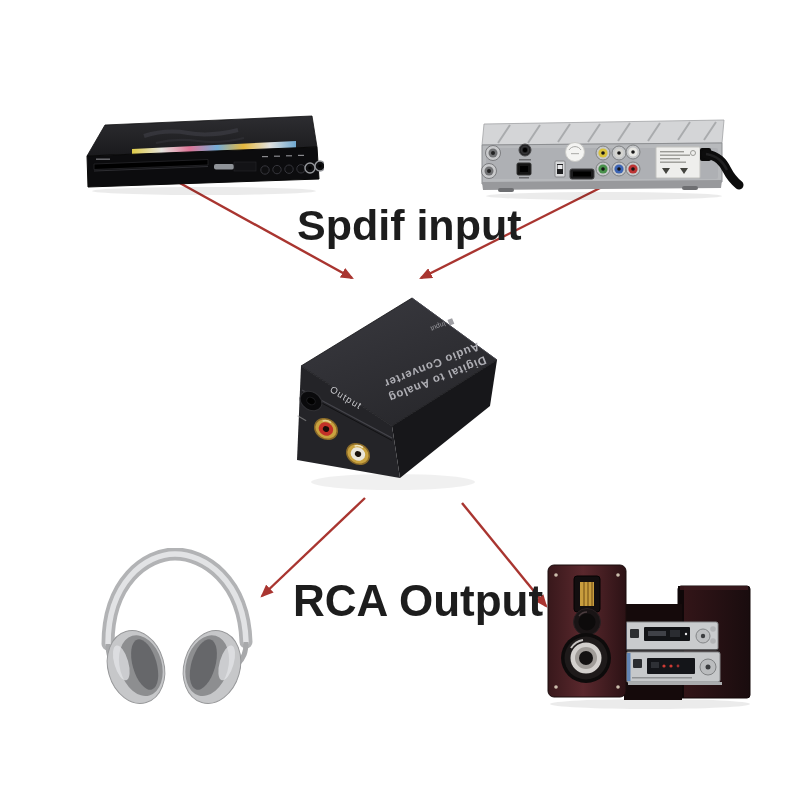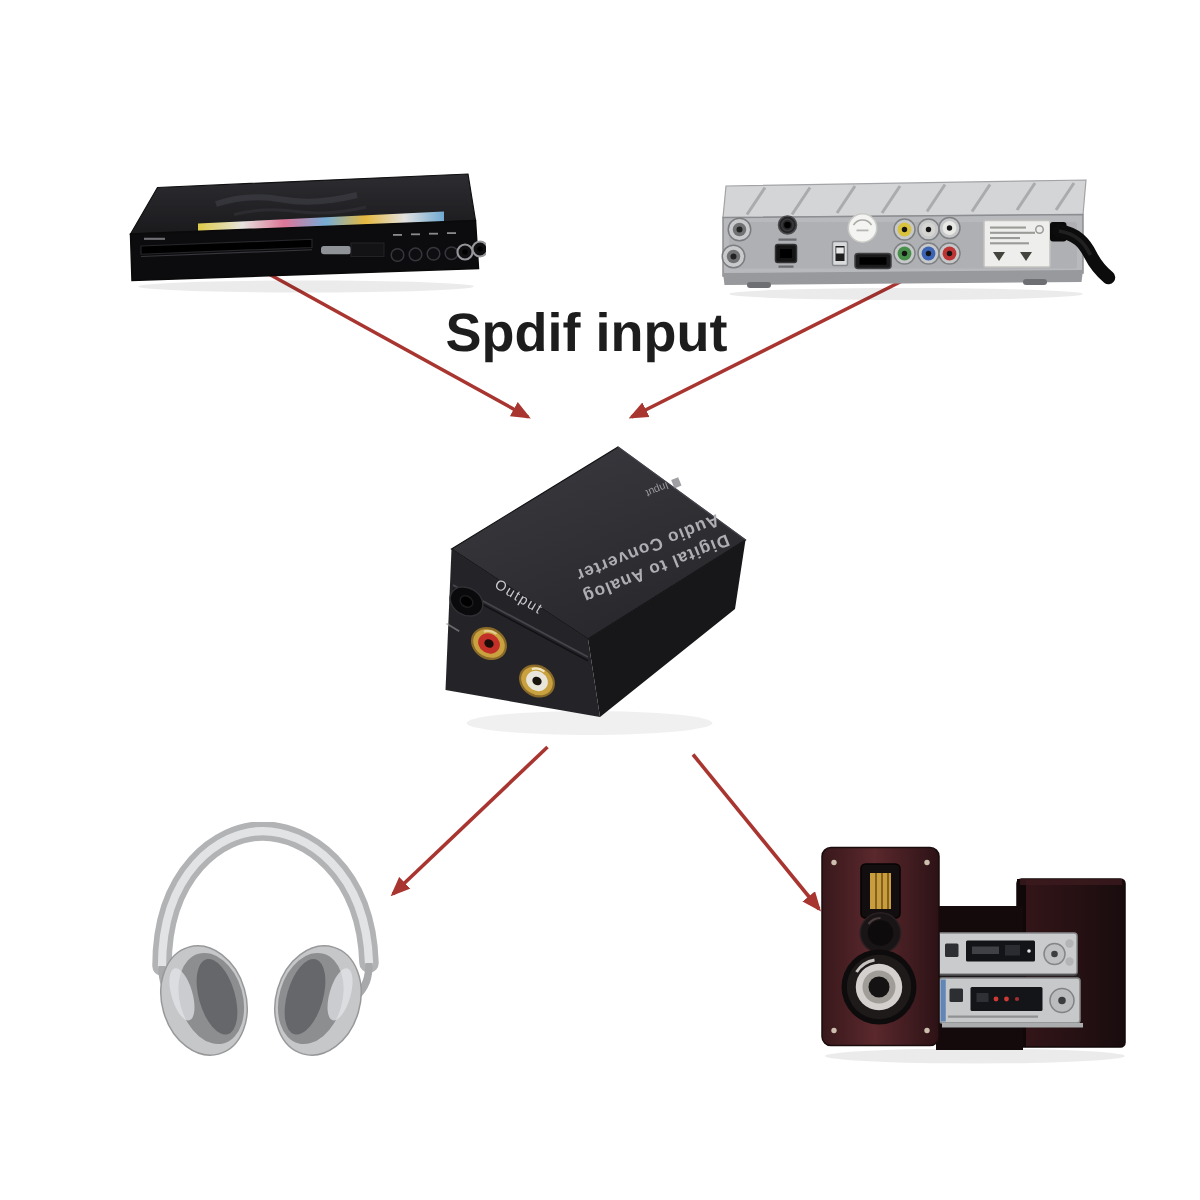--- a/index.html
+++ b/index.html
@@ -2,21 +2,21 @@
 <html><head>
 <meta charset="utf-8">
 <style>
   html,body{margin:0;padding:0;background:#ffffff;}
   .stage{position:relative;width:800px;height:800px;background:#ffffff;overflow:hidden;
          font-family:"Liberation Sans",sans-serif;}
   .layer{position:absolute;left:0;top:0;}
   .device{position:absolute;}
   .flow-label{position:absolute;font-weight:700;color:#1d1d1d;letter-spacing:0px;
               font-family:"Liberation Sans",sans-serif;white-space:nowrap;}
-  #spdif-label{left:297px;top:201px;font-size:36px;}
+  #spdif-label{left:297px;top:201px;font-size:43px;}
   #rca-label{left:293px;top:576px;font-size:44px;}
   svg text{font-family:"Liberation Sans",sans-serif;}
 </style>
 </head>
 <body>
 
 <div class="stage">
 
   <svg class="layer" width="800" height="800" viewBox="0 0 800 800">
     <defs>
@@ -24,20 +24,21 @@
         <path d="M0,0 L12,5 L0,10 z" fill="#a93530"></path>
       </marker>
     </defs>
     <line x1="178" y1="182" x2="352" y2="278" stroke="#a93530" stroke-width="2.4" marker-end="url(#ah)"></line>
     <line x1="608" y1="184" x2="421" y2="278" stroke="#a93530" stroke-width="2.4" marker-end="url(#ah)"></line>
     <line x1="365" y1="498" x2="262" y2="596" stroke="#a93530" stroke-width="2.4" marker-end="url(#ah)"></line>
     <line x1="462" y1="503" x2="546" y2="606" stroke="#a93530" stroke-width="2.4" marker-end="url(#ah)"></line>
   </svg>
 
   <div id="spdif-label" class="flow-label">Spdif input</div>
+  <div id="rca-label" class="flow-label">RCA Output</div>
 
   <div class="device" style="left:86px;top:112px;width:238px;height:84px;">
     <svg width="238" height="84" viewBox="0 0 238 84">
       <defs>
         <linearGradient id="dvdTop" x1="0" y1="0" x2="0" y2="1">
           <stop offset="0" stop-color="#2d2d31"></stop>
             <stop offset="1" stop-color="#1a1a1d"></stop>
         </linearGradient>
         <linearGradient id="stickerGrad" x1="0" y1="0" x2="1" y2="0">
           <stop offset="0" stop-color="#e8d44a"></stop>

